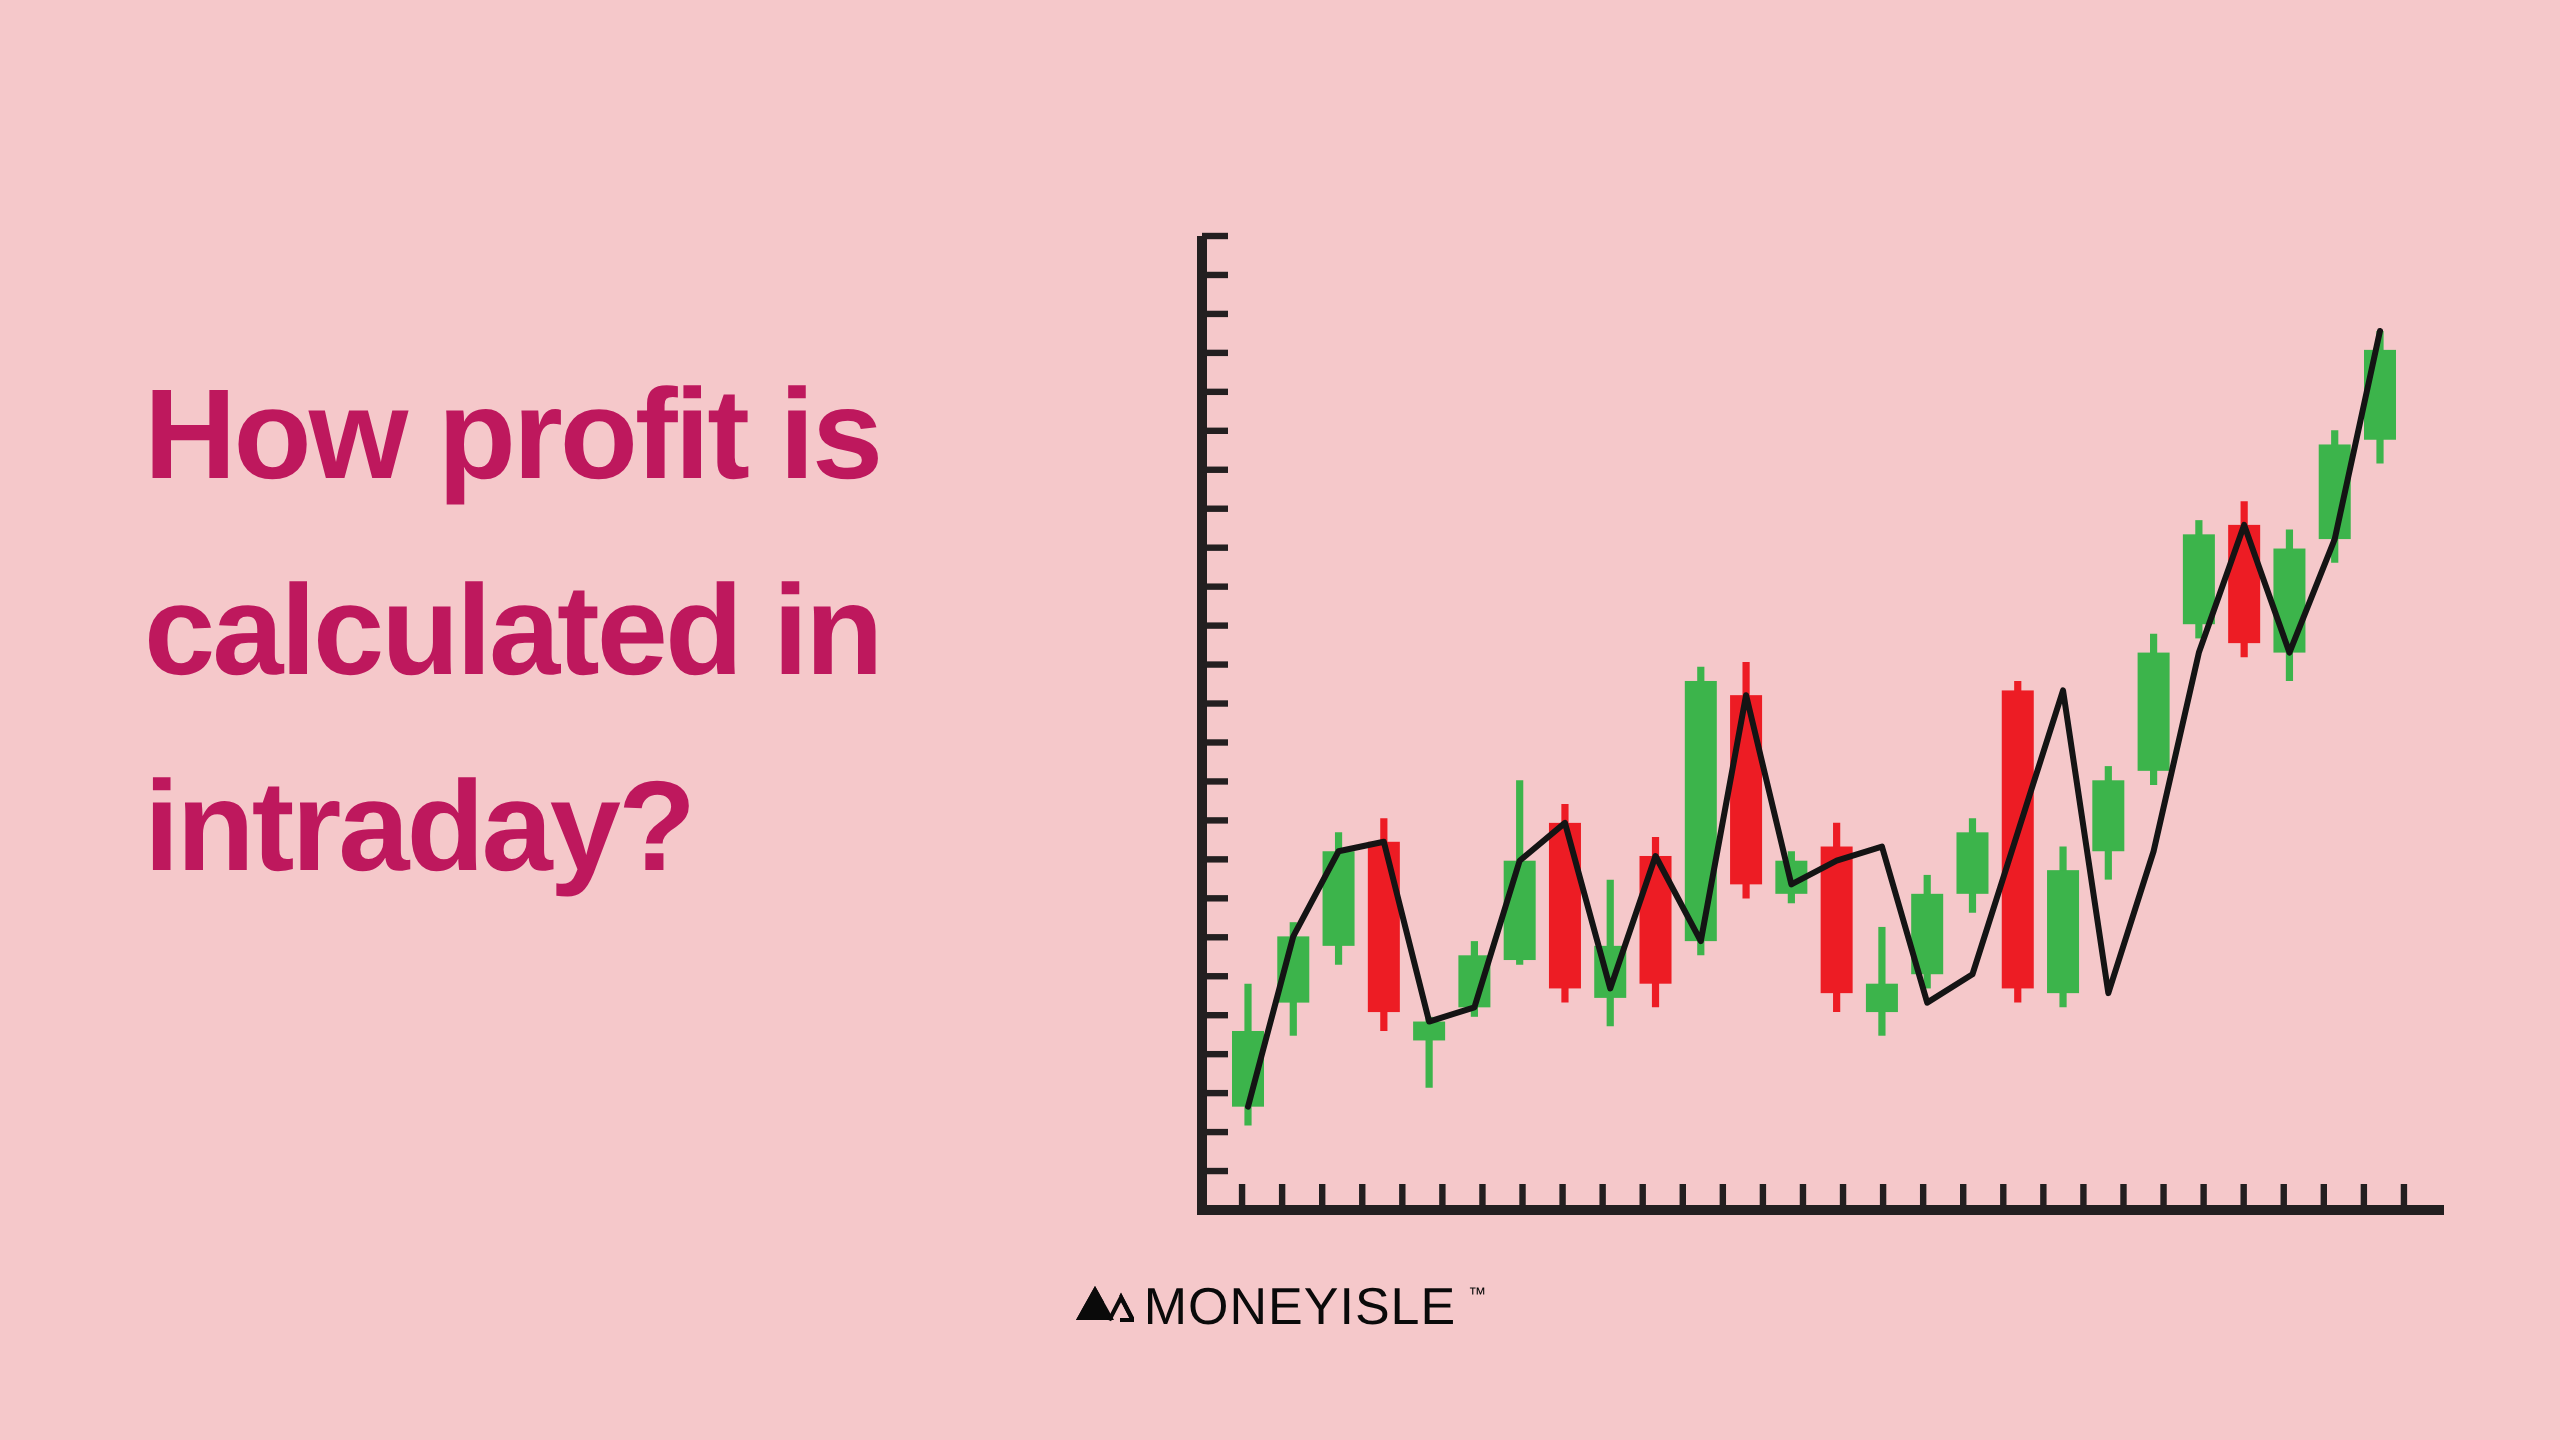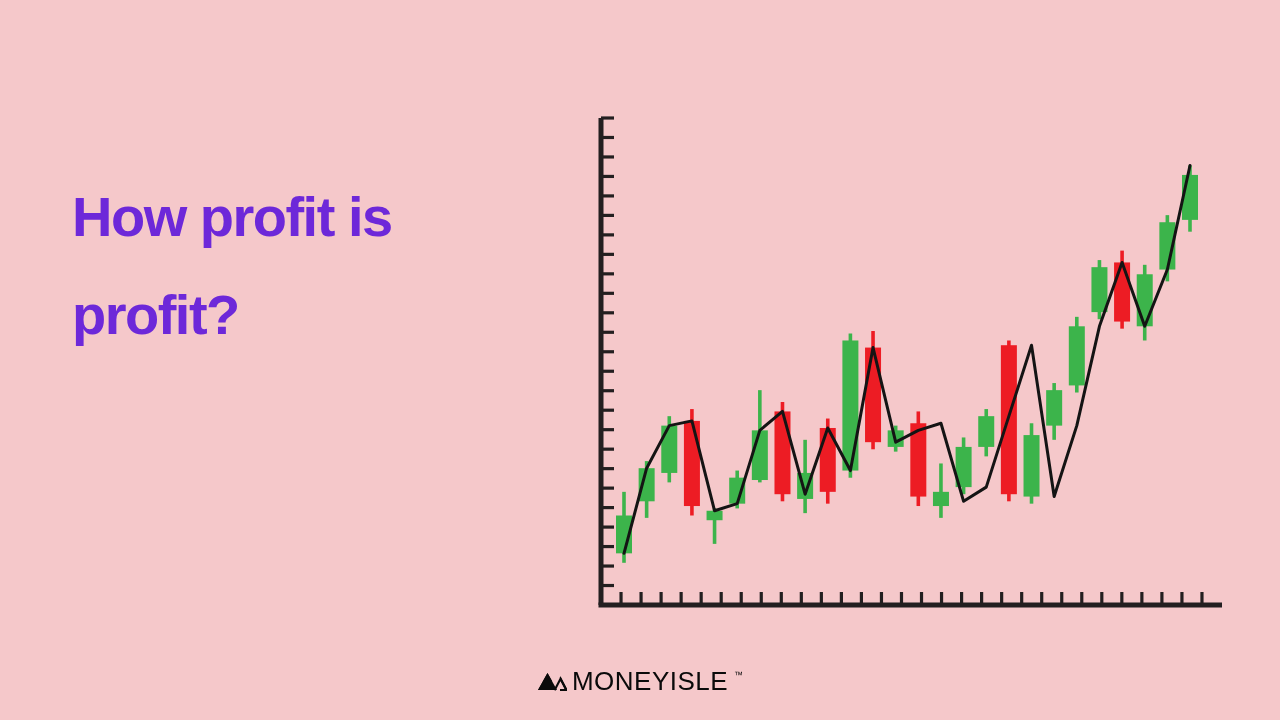--- a/index.html
+++ b/index.html
@@ -25,24 +25,24 @@
   #headline {
     position: absolute;
     left: 72px;
     top: 168px;
     width: 500px;
   }
   #headline .line {
     display: block;
     font-family: "Liberation Sans", sans-serif;
     font-weight: bold;
-    font-size: 56px;
+    font-size: 64px;
     line-height: 98px;
     letter-spacing: -1.5px;
-    color: #6d28d9;
+    color: #be185d;
     white-space: nowrap;
   }
 
   
   #chart-area {
     position: absolute;
     left: 580px;
     top: 100px;
     width: 660px;
     height: 530px;
@@ -56,23 +56,21 @@
     position: absolute;
     left: 0;
     top: 640px;
     width: 1280px;
     display: flex;
     justify-content: center;
     align-items: flex-end;
   }
   #logo-inner {
     display: flex;
-    align-items: center;
     gap: 5px;
-    margin-top: 28px;
   }
   #logo-mark {
     display: block;
   }
   #logo-word {
     font-family: "Liberation Sans", sans-serif;
     font-weight: normal;
     font-size: 26px;
     letter-spacing: 0.5px;
     color: #0a0a0a;
@@ -87,21 +85,22 @@
     margin-left: 1px;
   }
 </style>
 </head>
 <body>
 
 <div id="slide">
 
   <div id="headline">
     <span class="line">How profit is</span>
-    <span class="line">profit?</span>
+    <span class="line">calculated in</span>
+    <span class="line">intraday?</span>
   </div>
 
   <div id="chart-area">
     <svg id="chart-svg" width="660" height="530" viewBox="0 0 660 530">
       <g id="y-axis-group">
           <line x1="21" y1="18" x2="21" y2="505" stroke="#231f20" stroke-width="5"></line>
           <line x1="21" y1="18" x2="34" y2="18" stroke="#231f20" stroke-width="3.2"></line>
           <line x1="21" y1="37.480000000000004" x2="34" y2="37.480000000000004" stroke="#231f20" stroke-width="3.2"></line>
           <line x1="21" y1="56.96" x2="34" y2="56.96" stroke="#231f20" stroke-width="3.2"></line>
           <line x1="21" y1="76.44" x2="34" y2="76.44" stroke="#231f20" stroke-width="3.2"></line>

